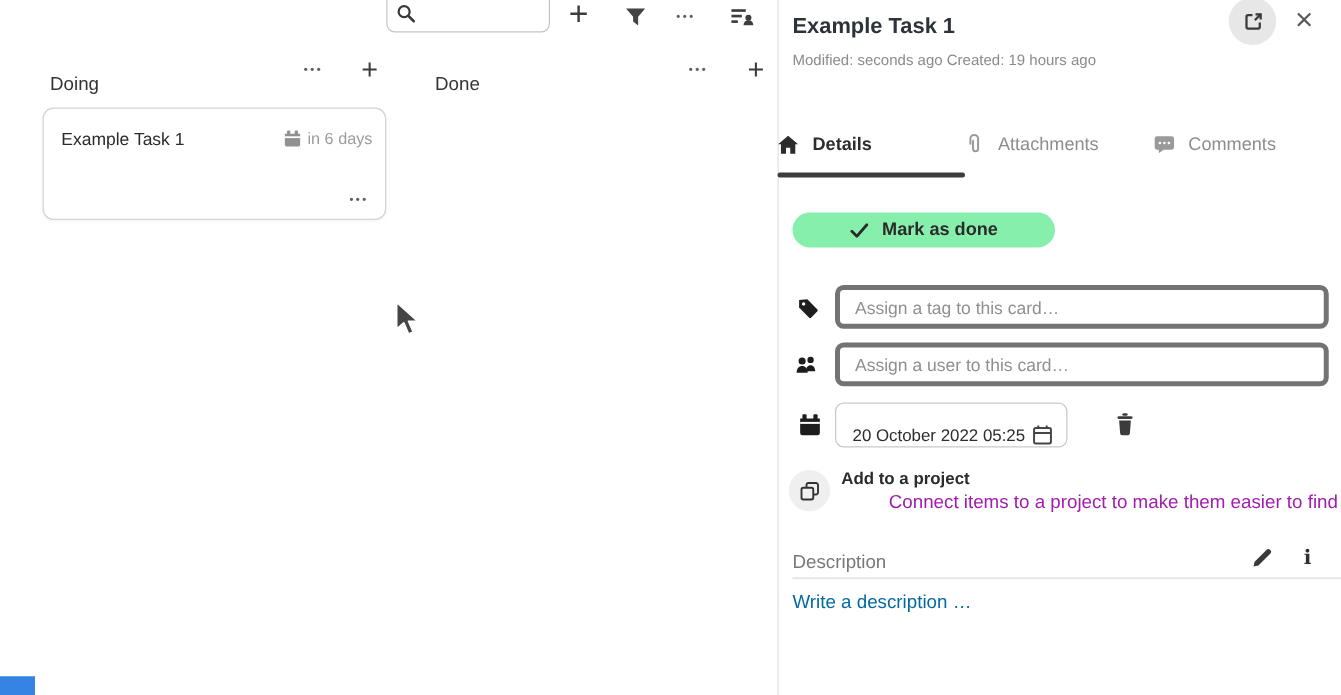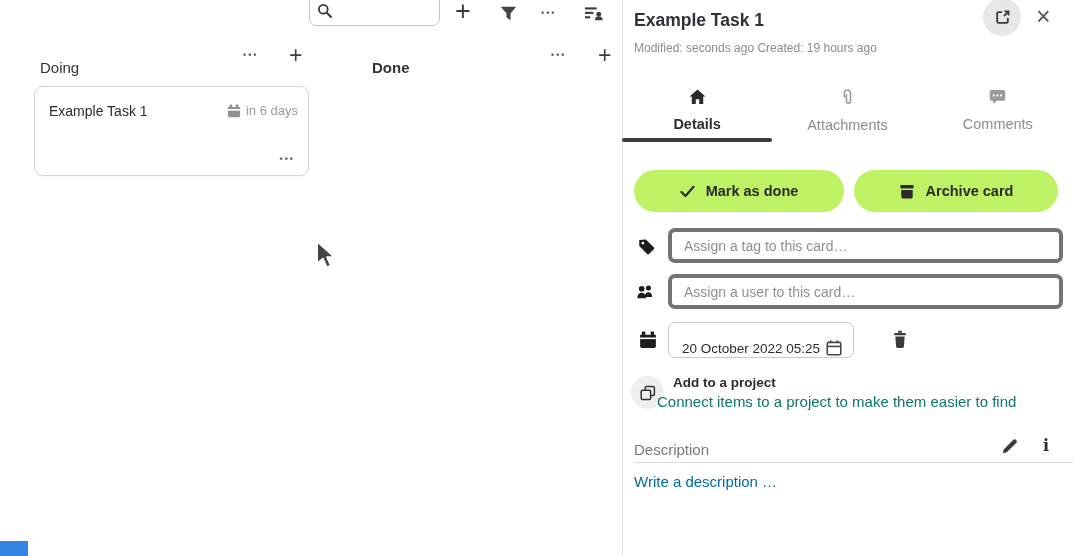--- a/index.html
+++ b/index.html
@@ -37,46 +37,46 @@
   .blue-corner { position:absolute; left:0; top:541px; width:28px; height:15px; background:#3584e4; }
 
   
   .panel-title { position:absolute; left:634px; top:10px; font-size:17.5px; font-weight:700; color:#2d3338; }
   .panel-meta  { position:absolute; left:634px; top:41px; font-size:12px; color:#8b8b8b; }
   .circle-btn { position:absolute; left:983px; top:-2px; width:38px; height:38px; border-radius:50%;
     background:#e7e7e7; display:flex; align-items:center; justify-content:center; color:#3a3a3a; }
   .close-btn { position:absolute; left:1036px; top:1px; font-size:25px; font-weight:300; color:#5a5a5a; line-height:1.2; }
 
   .tabs { position:absolute; left:622px; top:84px; width:451px; height:58px; display:flex; }
-  .tab { flex:1 1 0; display:flex; flex-direction:column; align-items:center; justify-content:flex-start;
+  .tab { flex:1 1 0; display:flex; flex-direction:row; align-items:center; justify-content:flex-start;
     padding-top:5px; gap:11px; color:#8d8d8d; font-size:14.5px; position:relative; }
   .tab.active { color:#2d2d2d; font-weight:700; }
   .tab-underline { position:absolute; left:0; bottom:0; width:150px; height:4px; background:#3c3c3c; border-radius:2px; }
 
-  .pill-btn { position:absolute; top:170px; height:42px; border-radius:21px; background:#bef264;
+  .pill-btn { position:absolute; top:170px; height:28px; border-radius:21px; background:#86efac;
     display:flex; align-items:center; justify-content:center; gap:11px; color:#2b2b2b;
     font-size:14.5px; font-weight:700; border:none; }
   .btn-done { left:634px; width:210px; }
   .btn-archive { left:854px; width:204px; }
 
   .row-icon { position:absolute; color:#1d1d1d; }
   .assign-input { position:absolute; left:668px; width:395px; height:35px; border:4px solid #737373;
     border-radius:7px; padding:0 12px; font:14px "Liberation Sans",sans-serif; color:#2e3436; background:#fff; outline:none; }
   .assign-input::placeholder { color:#8f8f8f; opacity:1; }
 
   .date-field { position:absolute; left:668px; top:322px; width:186px; height:36px; border:1px solid #c9c9c9;
     border-radius:7px; background:#fff; display:flex; align-items:center; justify-content:space-between;
     padding:16px 10px 0 13px; }
   .date-text { font-size:13.5px; color:#2d2d2d; }
   .trash-btn { position:absolute; left:891px; top:330px; color:#3c3c3c; }
 
   .proj-circle { position:absolute; left:631px; top:376px; width:33px; height:33px; border-radius:50%;
     background:#efefef; display:flex; align-items:center; justify-content:center; color:#333; }
   .proj-title { position:absolute; left:673px; top:375px; font-size:13.5px; font-weight:700; color:#2c2c2c; }
-  .proj-sub { position:absolute; left:657px; top:393px; font-size:15px; color:#0f766e; }
+  .proj-sub { position:absolute; left:711px; top:393px; font-size:15px; color:#a21caf; }
 
   .desc-label { position:absolute; left:634px; top:441px; font-size:15px; color:#787878; }
   .desc-rule { position:absolute; left:634px; top:462px; width:439px; height:1px; background:#dcdcdc; }
   .desc-edit { position:absolute; left:1001px; top:437px; color:#3a3a3a; }
   .desc-info { position:absolute; left:1043px; top:436px; font-family:"DejaVu Serif",serif; font-weight:700;
     font-size:16px; color:#2f2f2f; }
   .desc-placeholder { position:absolute; left:634px; top:473px; font-size:15px; color:#0369a1; }
 
   svg { display:block; }
 </style>
@@ -112,21 +112,21 @@
         <rect x="0" y="11.6" width="5" height="2"></rect>
       <circle cx="13" cy="9.6" r="2.3"></circle>
         <path d="M9.3,15.4 c0,-2.6 1.6,-3.9 3.7,-3.9 s3.7,1.3 3.7,3.9 Z"></path>
     </svg>
   </div>
 
   <div class="col-title" style="left:40px;">Doing</div>
   <div class="col-dots dots" style="left:243px; top:50px;">•••</div>
   <div class="col-plus" style="left:289px; top:42px;">+</div>
 
-  <div class="col-title" style="left:372px;font-weight:bold;">Done</div>
+  <div class="col-title" style="left:348px;">Done</div>
   <div class="col-dots dots" style="left:551px; top:50px;">•••</div>
   <div class="col-plus" style="left:598px; top:42px;">+</div>
 
   <div class="card">
     <div class="card-title">Example Task 1</div>
     <div class="card-due">
       <span>
         <svg width="14" height="14" viewBox="0 0 16 16" fill="#919191">
             <rect x="3" y="0.5" width="3" height="4" rx="0.8"></rect>
             <rect x="10" y="0.5" width="3" height="4" rx="0.8"></rect>
@@ -196,29 +196,20 @@
 
   <button class="pill-btn btn-done">
     <span>
       <svg width="15" height="13" viewBox="0 0 15 13" fill="none" stroke="#2b2b2b" stroke-width="2.2" stroke-linecap="round" stroke-linejoin="round">
           <path d="M1.5,7 L5.5,11 L13.5,1.8"></path>
         </svg>
     </span>
     <span>Mark as done</span>
   </button>
 
-  <button class="pill-btn btn-archive">
-    <span>
-      <svg width="16" height="15" viewBox="0 0 16 15" fill="#2b2b2b">
-          <rect x="1.5" y="1" width="13" height="3.4" rx="0.6"></rect>
-          <path d="M2.3,6 h11.4 v7 a1.4,1.4 0 0 1 -1.4,1.4 H3.7 A1.4,1.4 0 0 1 2.3,13 Z"></path>
-        </svg>
-    </span>
-    <span>Archive card</span>
-  </button>
 
   <span class="row-icon" style="left:638px; top:238px;">
     <svg width="17" height="17" viewBox="0 0 16 16" fill="#1d1d1d">
         <path d="M1.2,1.8 L7.4,1.4 L14.8,8.8 a1.3,1.3 0 0 1 0,1.8 L10.4,15 a1.3,1.3 0 0 1 -1.8,0 L1.2,7.6 Z"></path>
         <circle cx="4.6" cy="4.8" r="1.3" fill="#fff"></circle>
       </svg>
   </span>
   <input class="assign-input" style="top: 228px;" type="text" placeholder="Assign a tag to this card…">
 
   <span class="row-icon" style="left:636px; top:283px;">

